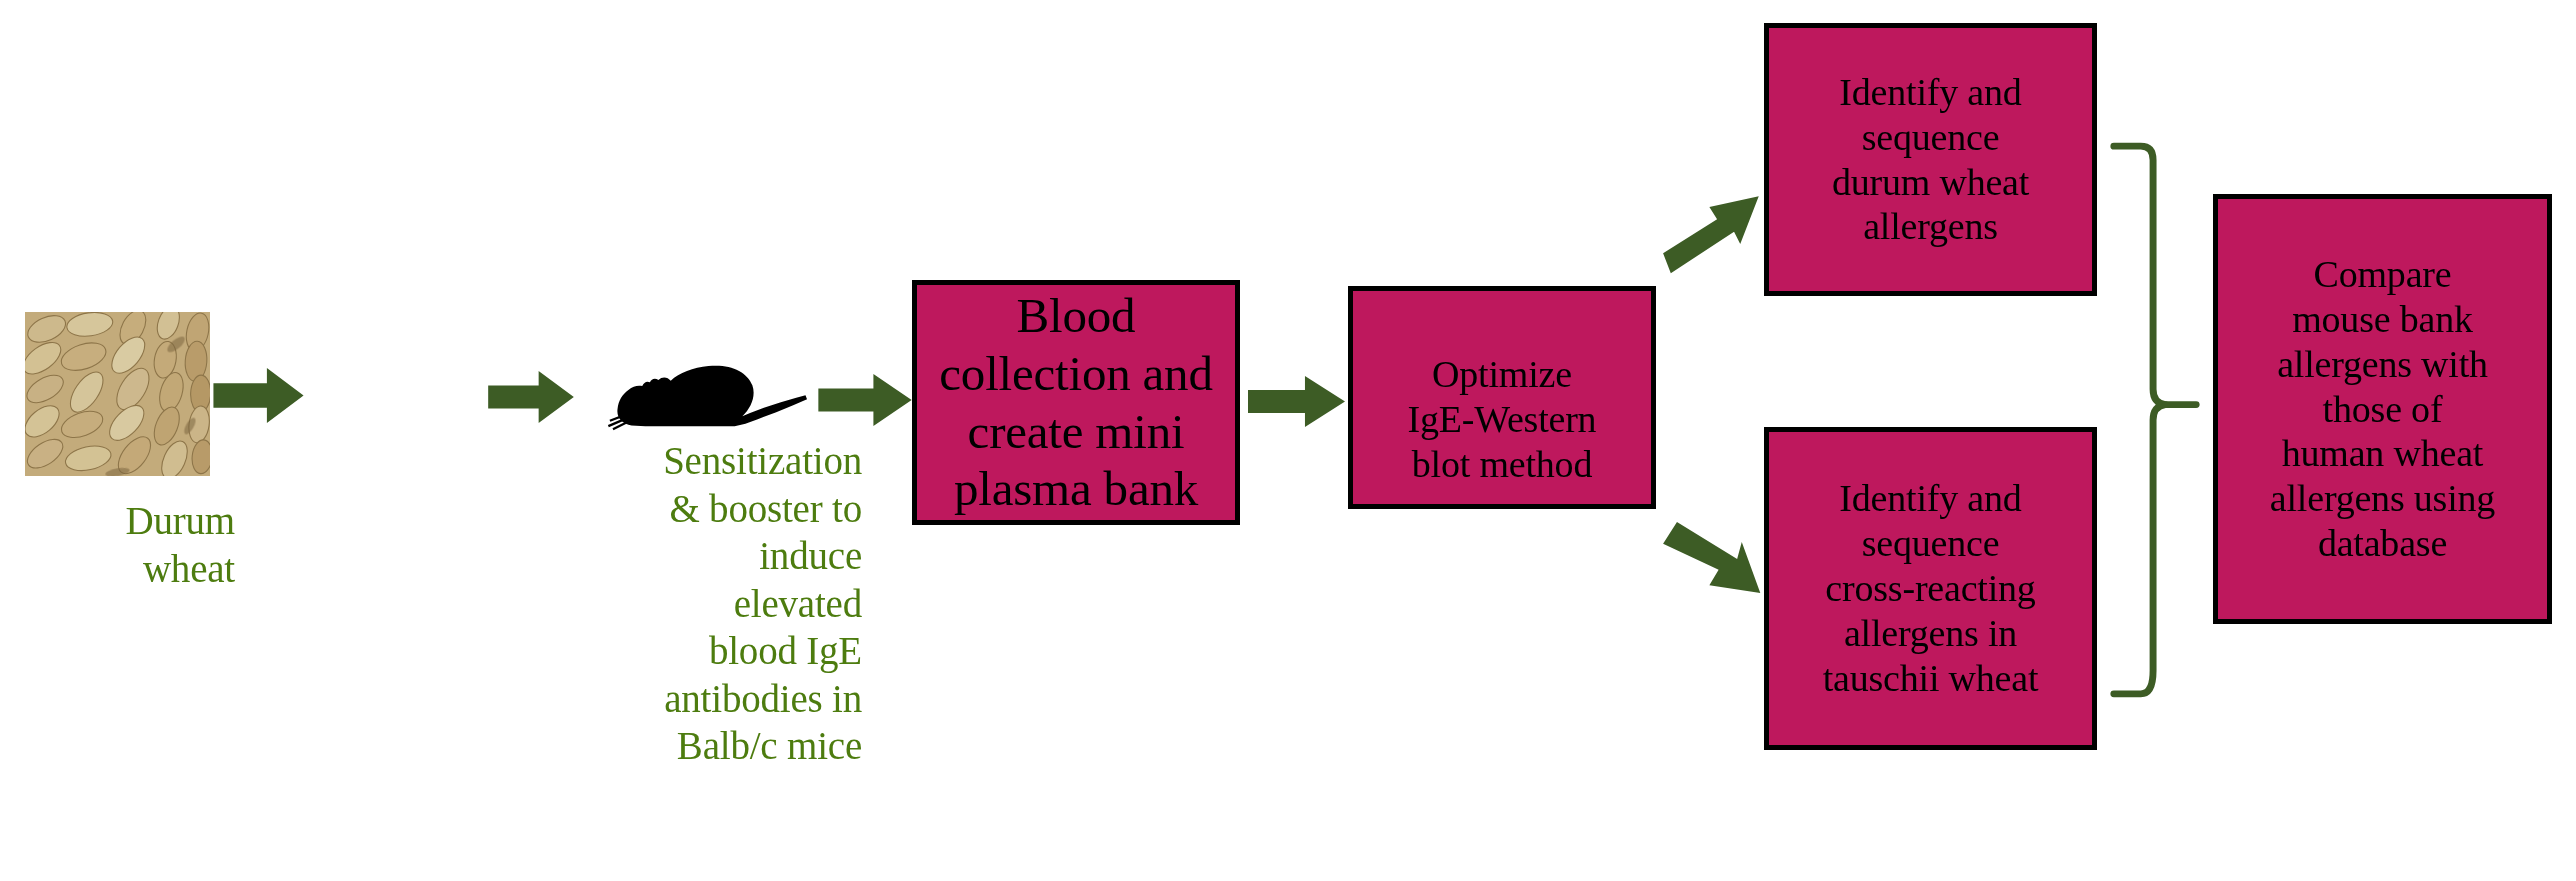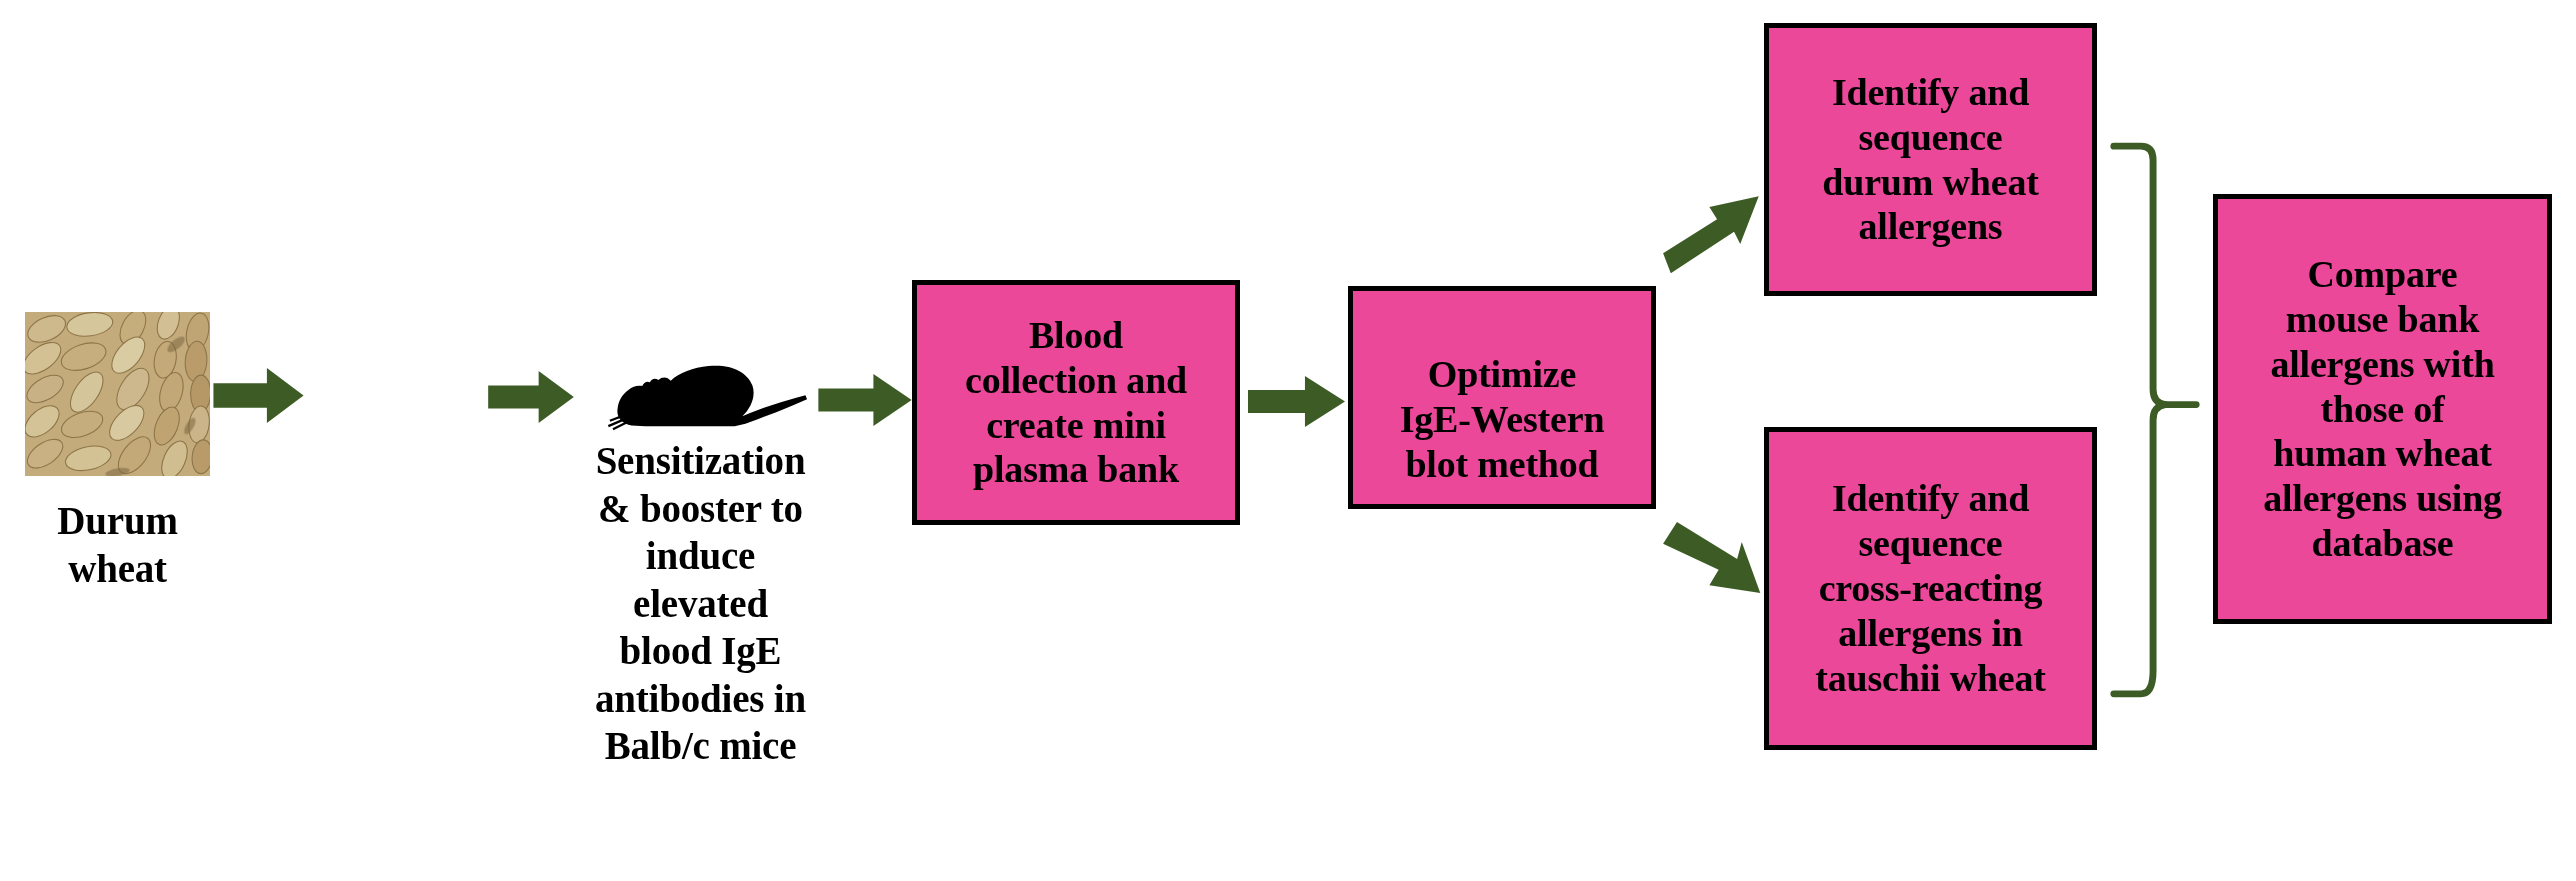--- a/index.html
+++ b/index.html
@@ -14,35 +14,35 @@
     position: relative;
     width: 2576px;
     height: 882px;
     background: #ffffff;
     overflow: hidden;
   }
   .node-box {
     position: absolute;
     box-sizing: border-box;
     border: 5.4px solid #000000;
-    background: #ec4899;
+    background: #be185d;
     display: flex;
     align-items: center;
     justify-content: center;
     text-align: center;
-    font-weight: bold;
+    font-weight: normal;
     color: #000000;
     line-height: 1.18;
     letter-spacing: -0.2px;
   }
   .plain-label {
     position: absolute;
-    text-align: center;
-    font-weight: bold;
-    color: #000000;
+    text-align: right;
+    font-weight: normal;
+    color: #4d7c0f;
     line-height: 1.22;
     letter-spacing: -0.2px;
   }
   .arrow-svg, .mouse-svg, .bracket-svg {
     position: absolute;
     overflow: visible;
   }
   .wheat-photo {
     position: absolute;
     overflow: hidden;
@@ -121,21 +121,21 @@
 induce
 elevated
 blood IgE
 antibodies in
 Balb/c mice</div>
 
   <svg class="arrow-svg" style="left:818px; top:374px;" width="94" height="52" viewBox="0 0 122 68">
     <polygon points="0,19 72,19 72,0 122,34 72,68 72,49 0,49" fill="#3d5c25"></polygon>
   </svg>
 
-  <div class="node-box" style="left:912px; top:280px; width:328px; height:245px; font-size:38px; padding:0 10.8px;">
+  <div class="node-box" style="left:912px; top:280px; width:328px; height:245px; font-size:49px; padding:0 10.8px;">
     <span style="white-space:pre-line;">Blood
 collection and
 create mini
 plasma bank</span>
   </div>
 
   <svg class="arrow-svg" style="left:1248px; top:376px;" width="97" height="51" viewBox="0 0 126 66">
     <polygon points="0,18 74,18 74,0 126,33 74,66 74,48 0,48" fill="#3d5c25"></polygon>
   </svg>
 

